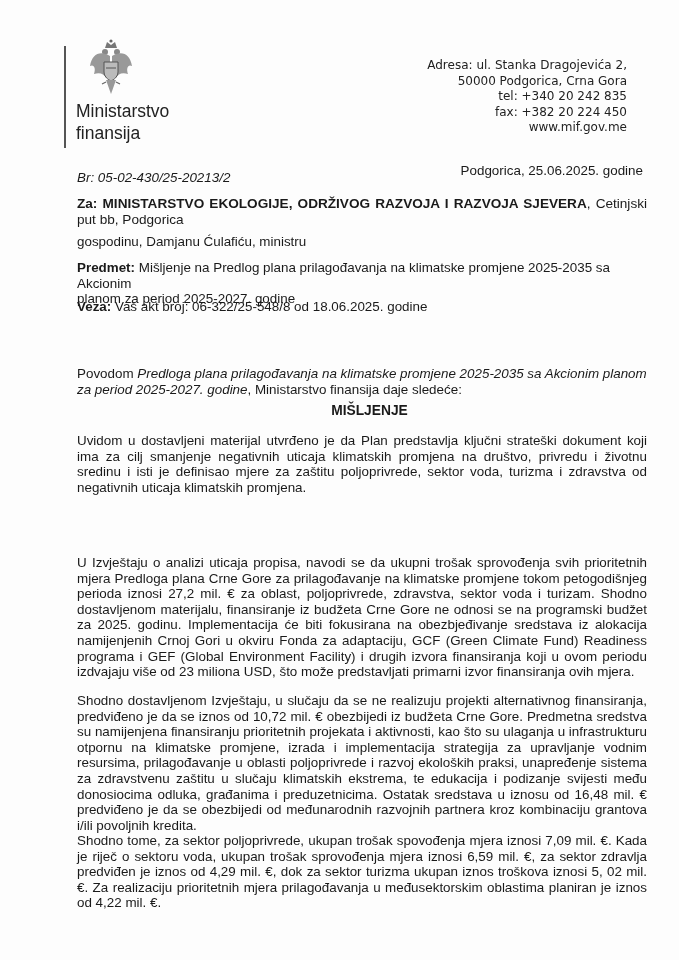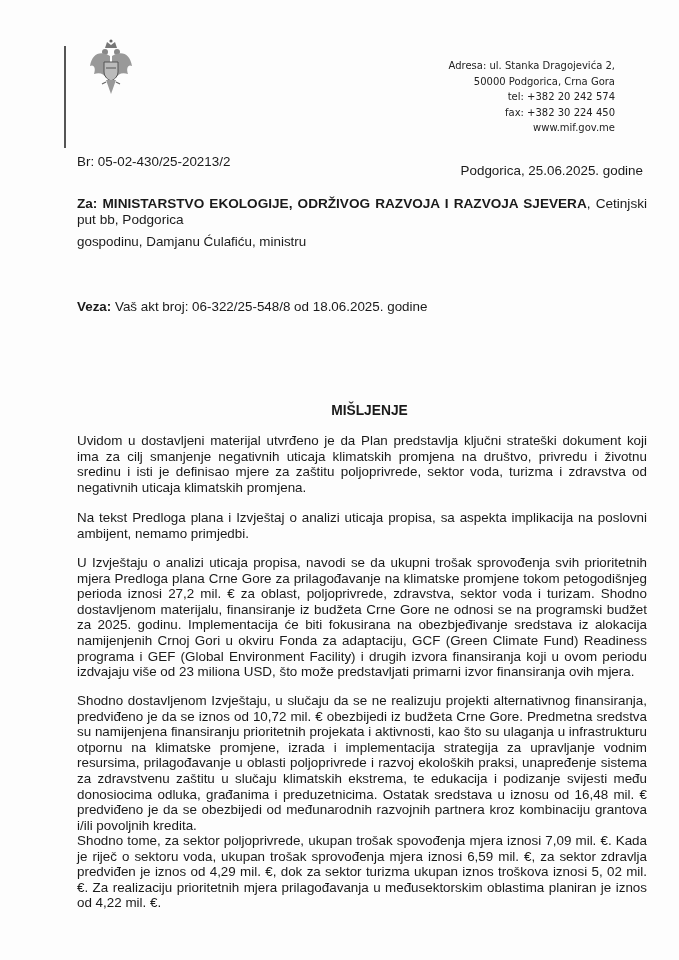--- a/index.html
+++ b/index.html
@@ -5,23 +5,23 @@
   html, body { margin: 0; padding: 0; }
   body {
     width: 679px; height: 960px; background: #ffffff; position: relative; overflow: hidden;
     font-family: "Liberation Sans", sans-serif; color: #1a1a1a;
   }
   .page { position: absolute; left: 0; top: 0; width: 679px; height: 960px; background: #fdfdfd; }
   .logo-block { position: absolute; left: 64px; top: 38px; width: 140px; height: 110px; }
   .logo-rule { position: absolute; left: 0; top: 8px; width: 2px; height: 102px; background: #555; }
   .crest { position: absolute; left: 22px; top: 0; width: 50px; height: 58px; }
   .ministry-name { position: absolute; left: 12px; top: 62px; font-size: 17.5px; line-height: 22px; color: #222; }
-  .contact { position: absolute; right: 64px; top: 58px; text-align: right; font-family: "DejaVu Sans", sans-serif; font-size: 10px; line-height: 15.5px; color: #222; }
+  .contact { position: absolute; right: 52px; top: 58px; text-align: right; font-family: "DejaVu Sans", sans-serif; font-size: 12px; line-height: 15.5px; color: #222; }
   .line { position: absolute; font-size: 13.4px; line-height: 16px; white-space: nowrap; }
-  .ref { left: 77px; top: 154px; }
+  .ref { left: 77px; top: 170px; font-style: italic; }
   .date { right: 36px; top: 163px; }
   .block { position: absolute; left: 77px; width: 570px; font-size: 13.4px; line-height: 15.6px; }
   .just { text-align: justify; text-align-last: left; }
   b { font-weight: bold; }
   i { font-style: italic; }
   .heading { position: absolute; left: 0; width: 679px; top: 403px; text-align: center; font-weight: bold; font-size: 13.8px; padding-left: 30px; }
 </style>
 </head>
 <body>
 
@@ -39,49 +39,59 @@
 
       <path d="M24 18 C14 12 6 16 4 28 C8 26 10 30 8 36 C14 34 18 36 20 40 L24 38 Z" fill="#999"></path>
       <path d="M26 18 C36 12 44 16 46 28 C42 26 40 30 42 36 C36 34 32 36 30 40 L26 38 Z" fill="#999"></path>
 
       <path d="M18 24 H32 V34 C32 40 25 43 25 43 C25 43 18 40 18 34 Z" fill="#bbb" stroke="#555" stroke-width="1"></path>
       <path d="M20 30 H30" stroke="#555" stroke-width="1"></path>
 
       <path d="M20 42 L25 56 L30 42 Z" fill="#999"></path>
       <path d="M16 46 L20 44 M34 46 L30 44" stroke="#666" stroke-width="1.2"></path>
     </svg>
+    <div class="ministry-name">
+      <div>Ministarstvo</div>
+      <div>finansija</div>
+    </div>
   </div>
 
   <div class="contact">
     <div>Adresa: ul. Stanka Dragojevića 2,</div>
     <div>50000 Podgorica, Crna Gora</div>
-    <div>tel: +382 20 242 574</div>
-    <div>fax: +382 30 224 450</div>
+    <div>tel: +340 20 242 835</div>
+    <div>fax: +382 20 224 450</div>
     <div>www.mif.gov.me</div>
   </div>
 
   <div class="line ref">Br: 05-02-430/25-20213/2</div>
   <div class="line date">Podgorica, 25.06.2025. godine</div>
 
   <div class="block" style="top:234px;">gospodinu, Damjanu Ćulafiću, ministru</div>
 
   <div class="block just" style="top:196px; font-size:13.6px;">
     <b>Za:</b>
     <b>MINISTARSTVO EKOLOGIJE, ODRŽIVOG RAZVOJA I RAZVOJA SJEVERA</b><span>, Cetinjski put</span>
     <span>bb, Podgorica</span>
   </div>
 
+  <div class="block" style="top:260px;">
+    <div><b>Predmet:</b><span> Mišljenje na Predlog plana prilagođavanja na klimatske promjene 2025-2035 sa Akcionim</span></div>
+    <div>planom za period 2025-2027. godine</div>
+  </div>
 
   <div class="block" style="top:299px;">
     <b>Veza:</b><span> Vaš akt broj: 06-322/25-548/8 od 18.06.2025. godine</span>
   </div>
 
 
+  <div class="block" style="top:366px;">
+    <span>Povodom </span><i>Predloga plana prilagođavanja na klimatske promjene 2025-2035 sa Akcionim planom za period 2025-2027. godine</i><span>, Ministarstvo finansija daje sledeće:</span>
+  </div>
 
   <div class="heading">MIŠLJENJE</div>
 
   <div class="block just" style="top:433px;">Uvidom u dostavljeni materijal utvrđeno je da Plan predstavlja ključni strateški dokument koji ima za cilj smanjenje negativnih uticaja klimatskih promjena na društvo, privredu i životnu sredinu i isti je definisao mjere za zaštitu poljoprivrede, sektor voda, turizma i zdravstva od negativnih uticaja klimatskih promjena.</div>
-  <div class="block just" style="top:510px;">Na tekst Predloga plana i Izvještaj o analizi uticaja propisa, sa aspekta implikacija na poslovni ambijent, nemamo primjedbi.</div>
   <div class="block just" style="top:555px;">U Izvještaju o analizi uticaja propisa, navodi se da ukupni trošak sprovođenja svih prioritetnih mjera Predloga plana Crne Gore za prilagođavanje na klimatske promjene tokom petogodišnjeg perioda iznosi 27,2 mil. € za oblast, poljoprivrede, zdravstva, sektor voda i turizam. Shodno dostavljenom materijalu, finansiranje iz budžeta Crne Gore ne odnosi se na programski budžet za 2025. godinu. Implementacija će biti fokusirana na obezbjeđivanje sredstava iz alokacija namijenjenih Crnoj Gori u okviru Fonda za adaptaciju, GCF (Green Climate Fund) Readiness programa i GEF (Global Environment Facility) i drugih izvora finansiranja koji u ovom periodu izdvajaju više od 23 miliona USD, što može predstavljati primarni izvor finansiranja ovih mjera.</div>
   <div class="block just" style="top:693px;">Shodno dostavljenom Izvještaju, u slučaju da se ne realizuju projekti alternativnog finansiranja, predviđeno je da se iznos od 10,72 mil. € obezbijedi iz budžeta Crne Gore. Predmetna sredstva su namijenjena finansiranju prioritetnih projekata i aktivnosti, kao što su ulaganja u infrastrukturu otpornu na klimatske promjene, izrada i implementacija strategija za upravljanje vodnim resursima, prilagođavanje u oblasti poljoprivrede i razvoj ekoloških praksi, unapređenje sistema za zdravstvenu zaštitu u slučaju klimatskih ekstrema, te edukacija i podizanje svijesti među donosiocima odluka, građanima i preduzetnicima. Ostatak sredstava u iznosu od 16,48 mil. € predviđeno je da se obezbijedi od međunarodnih razvojnih partnera kroz kombinaciju grantova i/ili povoljnih kredita.</div>
   <div class="block just" style="top:833px;">Shodno tome,  za sektor poljoprivrede, ukupan trošak spovođenja mjera iznosi 7,09 mil. €. Kada je riječ o sektoru voda, ukupan trošak sprovođenja mjera iznosi 6,59 mil. €, za sektor zdravlja predviđen je iznos od 4,29 mil. €, dok za sektor turizma ukupan iznos troškova iznosi 5, 02 mil. €. Za realizaciju prioritetnih mjera prilagođavanja u međusektorskim oblastima planiran je iznos od 4,22 mil. €.</div>
 
 </div>
 
 </body></html>

